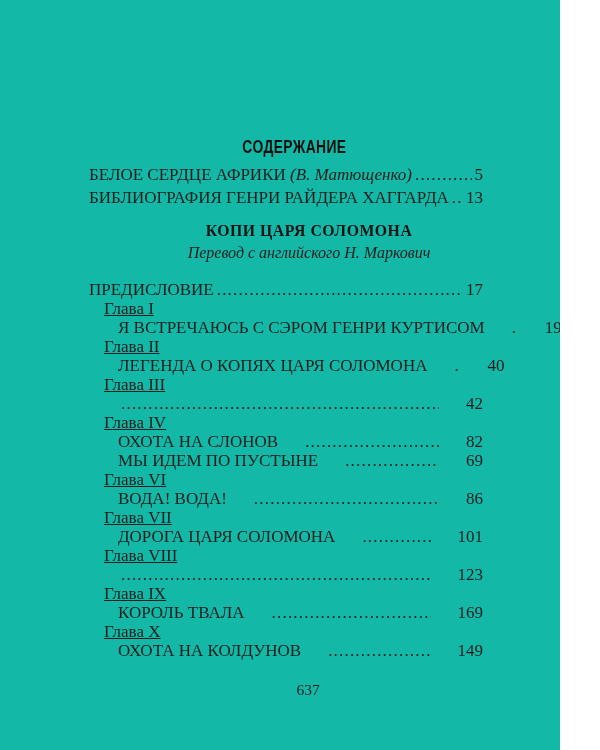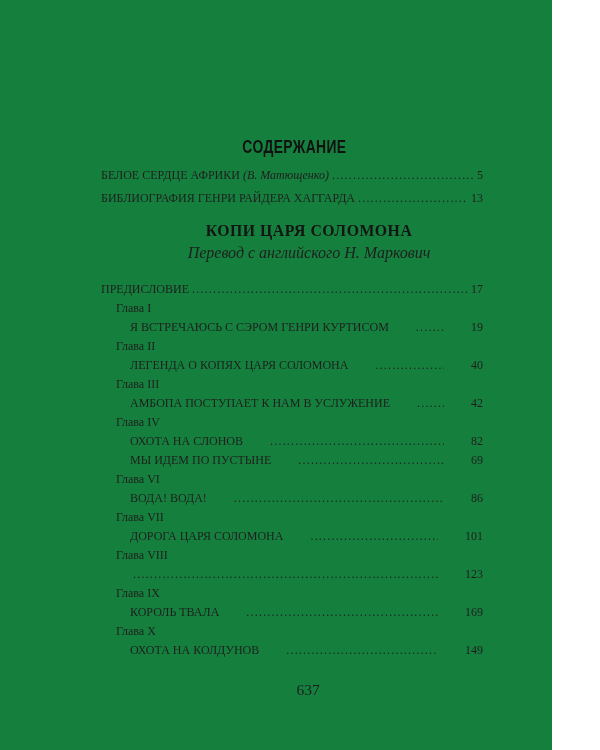--- a/index.html
+++ b/index.html
@@ -1,23 +1,24 @@
 <!DOCTYPE html>
 <html><head>
 <meta charset="utf-8">
 <style>
   html, body { margin: 0; padding: 0; background: #ffffff; }
   .page {
     position: relative;
     width: 552px;
     height: 750px;
-    background: #15803d;
+    background: #14b8a6;
     color: #1e1e1e;
     font-family: "Liberation Serif", serif;
     overflow: hidden;
+    padding-left: 8px;
   }
 
   
   .heading {
     position: absolute;
     top: 137px;
     left: -6px;
     width: 600px;
     text-align: center;
     font-family: "Liberation Sans", sans-serif;
@@ -29,22 +30,21 @@
   .heading-inner {
     display: inline-block;
     transform: scaleX(0.75);
     transform-origin: center;
     letter-spacing: 0.5px;
   }
 
   
   .row {
     display: flex;
-    font-size: 12px;
-    margin-left: 12px;
+    font-size: 17px;
   }
   .t  { flex: none; white-space: nowrap; }
   .it { font-style: italic; }
   .leader {
     flex: 1 1 0;
     overflow: hidden;
     white-space: nowrap;
     margin: 0 3px 0 3px;
     min-width: 6px;
   }
@@ -87,21 +87,21 @@
 
   
   .toc {
     position: absolute;
     top: 280px;
     left: 89px;
     width: 394px;
     line-height: 19px;
   }
   .toc .row { height: 19px; }
-  .indent-1 { padding-left: 15px; }   
+  .indent-1 { padding-left: 15px; text-decoration: underline; }   
   .indent-2 { padding-left: 29px; gap: 24px; }   
 
   
   .footer {
     position: absolute;
     top: 680px;
     left: 8px;
     width: 600px;
     text-align: center;
     font-size: 15.5px;
@@ -158,21 +158,20 @@
     <div class="row indent-2">
       <span class="t">ЛЕГЕНДА О КОПЯХ ЦАРЯ СОЛОМОНА</span>
       <span class="leader"></span>
       <span class="num">40</span>
     </div>
 
     <div class="row indent-1">
       <span class="t">Глава III</span>
     </div>
     <div class="row indent-2">
-      <span class="t">АМБОПА ПОСТУПАЕТ К НАМ В УСЛУЖЕНИЕ</span>
       <span class="leader"></span>
       <span class="num">42</span>
     </div>
 
     <div class="row indent-1">
       <span class="t">Глава IV</span>
     </div>
     <div class="row indent-2">
       <span class="t">ОХОТА НА СЛОНОВ</span>
       <span class="leader"></span>

